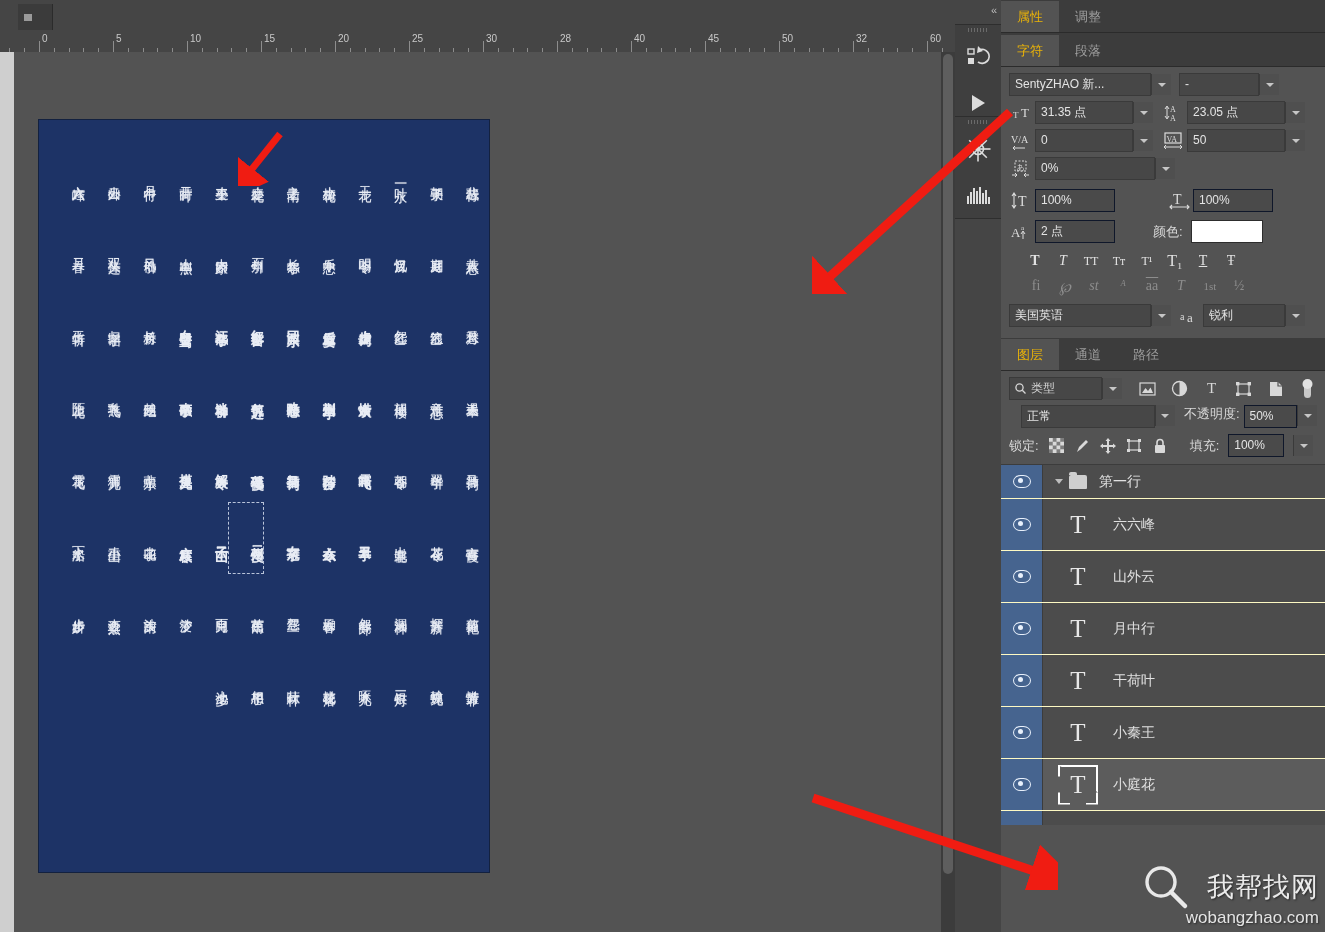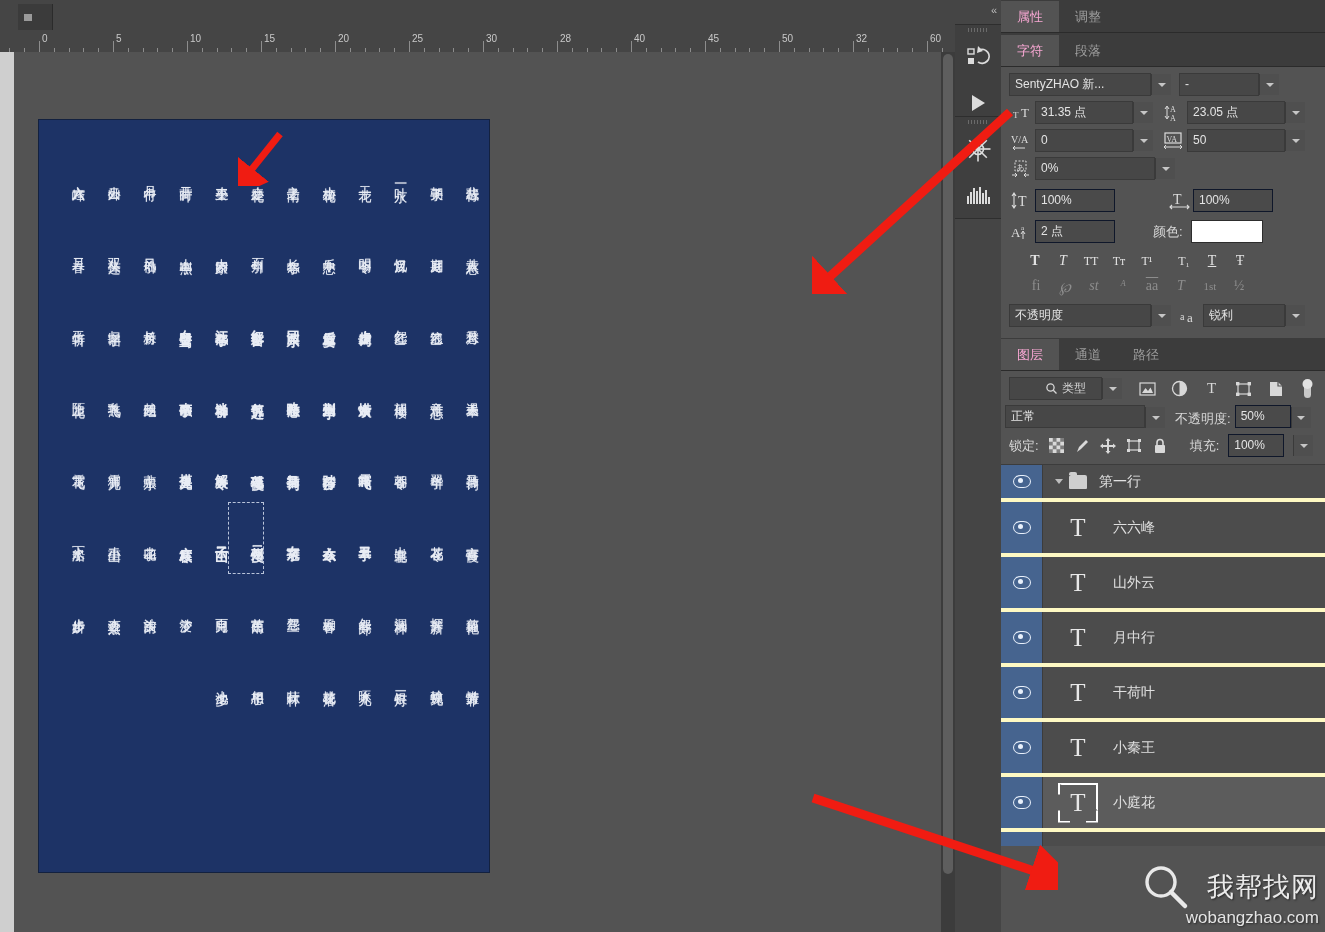--- a/index.html
+++ b/index.html
@@ -62,21 +62,21 @@
     background:repeating-linear-gradient(90deg,#6a6a6a 0 1px,transparent 1px 3px);}
   .dock-btn{width:46px;height:46px;display:flex;align-items:center;justify-content:center;}
 
   .panels{position:absolute;left:1001px;top:0;width:324px;height:932px;background:#535353;}
 
   
   .tabstrip{display:flex;background:#3c3c3c;height:32px;align-items:flex-end;
     border-bottom:1px solid #2b2b2b;}
   .tabstrip .tab{height:31px;line-height:31px;padding:0 16px;font-size:13px;color:#9d9d9d;
     background:#3c3c3c;}
-  .tabstrip .tab.active{background:#535353;color:#f9a8d4;text-align:right;}
+  .tabstrip .tab.active{background:#535353;color:#eab308;text-align:right;}
   .panel-body{background:#535353;padding:6px 8px 8px 8px;}
 
   
   .crow{display:flex;align-items:center;margin-bottom:5px;}
   .cgap{width:8px;}
   .ico{width:26px;height:22px;display:flex;align-items:center;justify-content:center;
     color:#dcdcdc;flex:0 0 26px;}
   .field{position:relative;height:21px;background:#474747;border:1px solid #3a3a3a;
     display:flex;align-items:center;}
   .field input,.field .val{background:transparent;border:0;outline:0;color:#e4e4e4;font-size:12px;
@@ -94,31 +94,31 @@
   .ot-row{display:flex;align-items:center;gap:7px;margin:4px 0 8px 16px;}
   .ot-btn{width:22px;height:20px;display:flex;align-items:center;justify-content:center;
     color:#8d8d8d;font-size:14px;font-family:"Liberation Serif",serif;font-style:italic;}
 
   .swatch{width:70px;height:21px;background:#ffffff;border:1px solid #2d2d2d;}
   .lbl{font-size:13px;color:#d8d8d8;white-space:nowrap;}
 
   
   .lay-filter{display:flex;align-items:center;gap:0;padding:6px 8px 5px 8px;background:#535353;}
   .lay-filter .sel{display:flex;align-items:center;height:21px;width:108px;background:#474747;
-    border:1px solid #3a3a3a;padding-left:31px;}
+    border:1px solid #3a3a3a;}
   .lay-filter .sel .mag{width:20px;display:flex;align-items:center;justify-content:center;}
   .filt-icons{display:flex;align-items:center;gap:13px;margin-left:16px;}
   .filt-icon{width:19px;height:19px;display:flex;align-items:center;justify-content:center;color:#d8d8d8;}
 
-  .lay-mode{display:flex;align-items:flex-end;padding:0 8px 6px 4px;}
+  .lay-mode{display:flex;align-items:flex-start;padding:0 8px 6px 20px;}
   .lay-lock{display:flex;align-items:center;padding:0 8px 7px 8px;gap:9px;}
   .lock-ico{width:17px;height:17px;display:flex;align-items:center;justify-content:center;color:#cfcfcf;}
 
   .layer-list{border-top:1px solid #3c3c3c;}
-  .layer-row{display:flex;align-items:center;height:51px;border-bottom:4px solid #fef9c3;
+  .layer-row{display:flex;align-items:center;height:51px;border-bottom:1px solid #fef9c3;
     background:#4c4c4c;}
   .layer-row.group{height:33px;background:#4c4c4c;}
   .layer-row.selected{background:#5c5c5c;}
   .eye-col{width:41px;height:100%;background:#46648f;display:flex;align-items:center;justify-content:center;
     border-right:1px solid #3c3c3c;}
   .thumb-col{width:70px;display:flex;align-items:center;justify-content:center;}
   .tthumb{width:40px;height:40px;display:flex;align-items:center;justify-content:center;
     font-family:"Liberation Serif",serif;font-size:25px;color:#e8e8e8;position:relative;}
   .tthumb.boxed:before{content:"";position:absolute;left:0;top:0;right:0;bottom:0;
     border:2px solid #ffffff;
@@ -557,39 +557,39 @@
       <div class="style-row">
         <div class="style-btn">
             <b>T</b>
           </div>
         <div class="style-btn">
             <i>T</i>
           </div>
         <div class="style-btn" style="font-size:12px;">TT</div>
         <div class="style-btn" style="font-size:12px;">Tᴛ</div>
         <div class="style-btn" style="font-size:12px;">T¹</div>
-        <div class="style-btn" style="font-size:12px;margin-left:9px;">T₁</div>
+        <div class="style-btn" style="font-size:16px;">T₁</div>
         <div class="style-btn" style="text-decoration:underline;">T</div>
         <div class="style-btn">Ŧ</div>
       </div>
 
       <div class="ot-row">
         <div class="ot-btn" style="font-style:normal;">fi</div>
         <div class="ot-btn">℘</div>
         <div class="ot-btn">st</div>
         <div class="ot-btn">ᴬ</div>
         <div class="ot-btn" style="font-style:normal;text-decoration:overline;">aa</div>
         <div class="ot-btn">T</div>
         <div class="ot-btn" style="font-style:normal;font-size:11px;">1st</div>
         <div class="ot-btn" style="font-style:normal;">½</div>
       </div>
 
       <div class="crow" style="margin-bottom:3px;">
         <div class="field" style="width:140px;">
-          <span class="val">不透明度</span>
+          <span class="val">美国英语</span>
         </div>
         <div class="caret"></div>
         <div style="width:6px;"></div>
         <div class="ico">
           <svg width="22" height="17" viewBox="0 0 22 17">
               <text x="1" y="13" font-size="10" fill="#dcdcdc" font-family="serif">a</text>
               <text x="8" y="15" font-size="13" fill="#dcdcdc" font-family="serif">a</text>
             </svg>
         </div>
         <div class="field" style="width:80px;">

